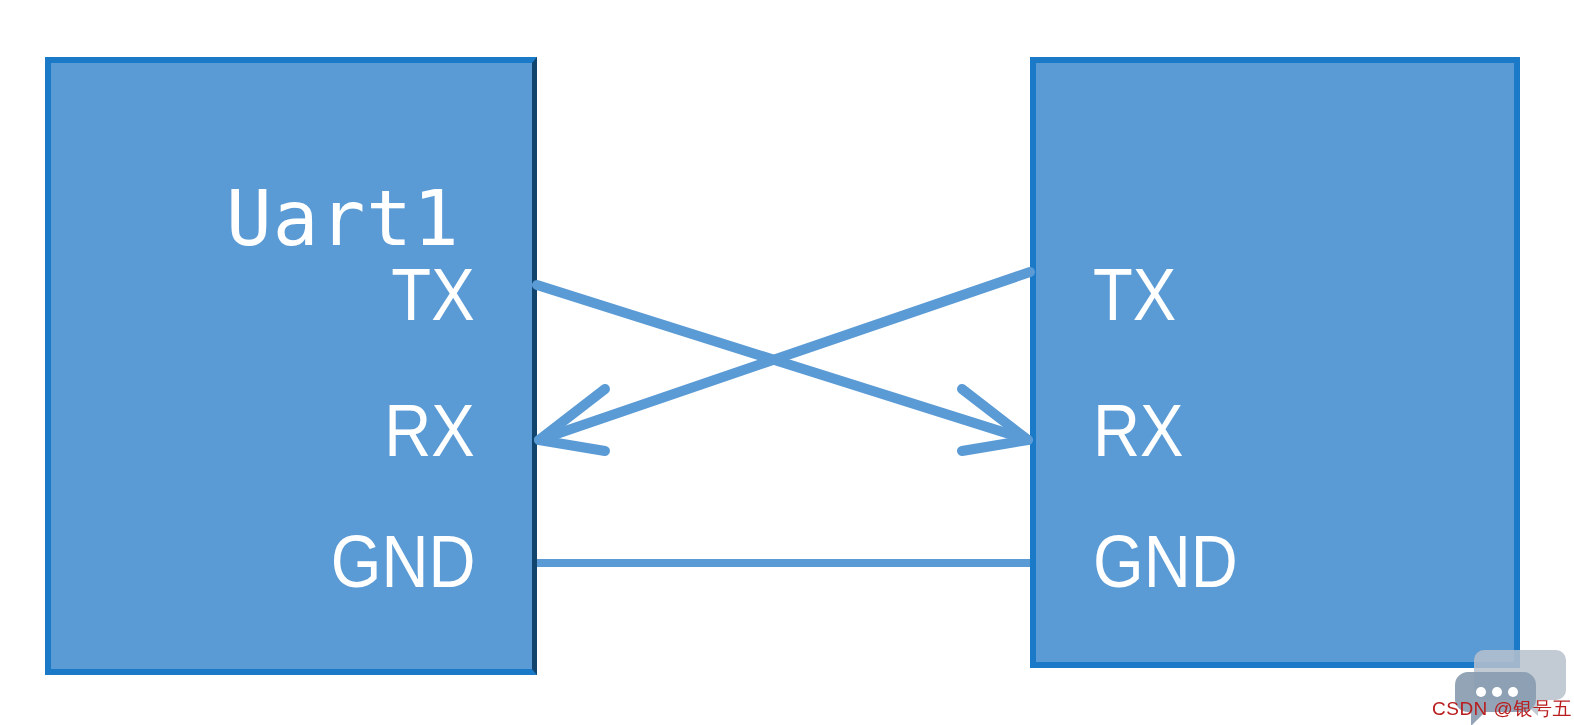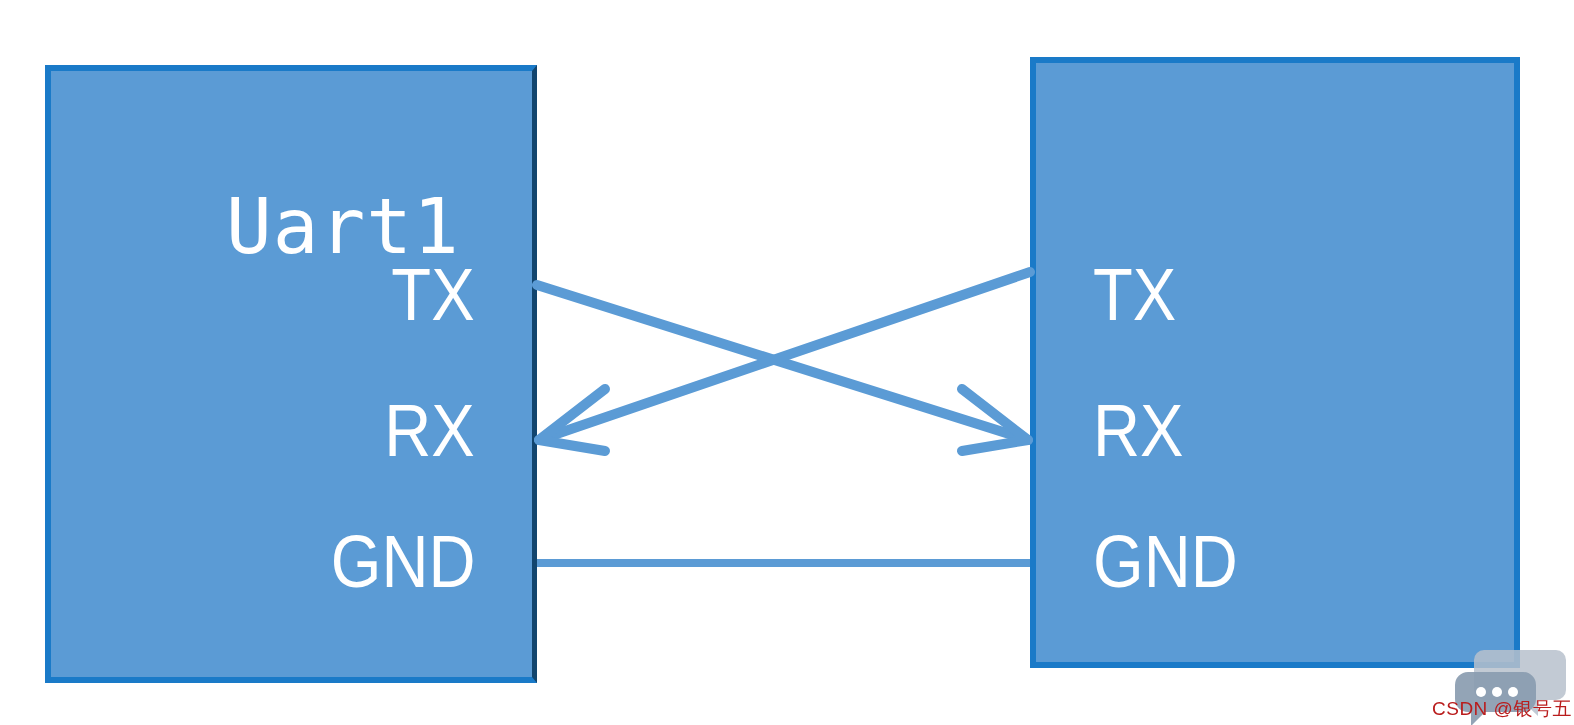--- a/index.html
+++ b/index.html
@@ -17,21 +17,21 @@
     background: #ffffff;
     overflow: hidden;
   }
   .uart-box {
     position: absolute;
     box-sizing: border-box;
     background: #5b9bd5;
   }
   #box-left {
     left: 45px;
-    top: 65px;
+    top: 57px;
     width: 492px;
     height: 618px;
     border-top: 6px solid #1a7ac8;
     border-left: 6px solid #1a7ac8;
     border-bottom: 6px solid #1a7ac8;
     border-right: 5px solid #12456e;
   }
   #box-right {
     left: 1030px;
     top: 57px;

